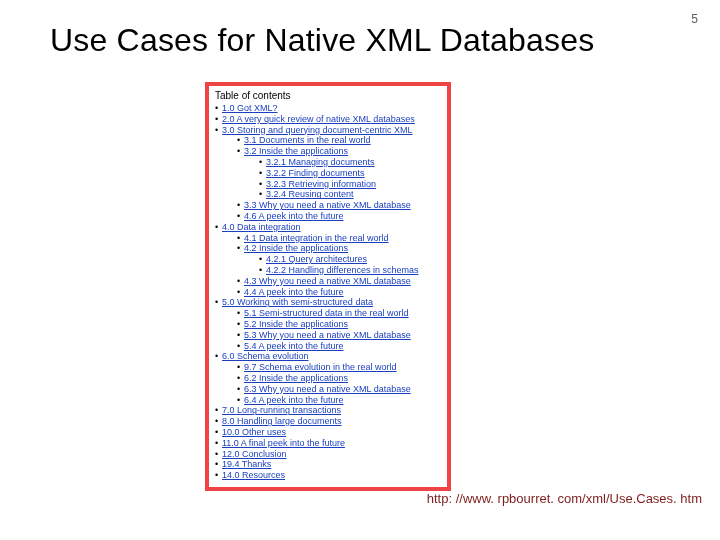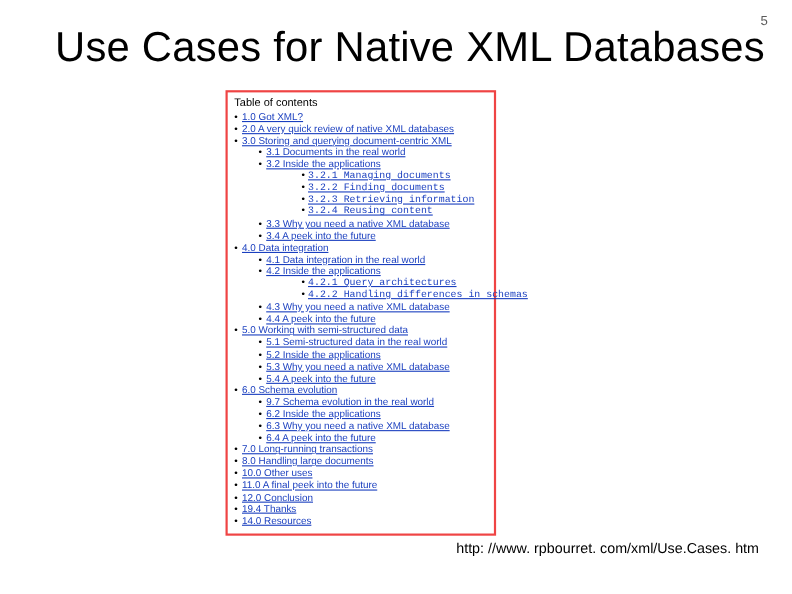--- a/index.html
+++ b/index.html
@@ -21,61 +21,61 @@
     position: absolute;
     top: 12px;
     right: 22px;
     font-size: 12px;
     color: #5a5a5a;
   }
   .title {
     position: absolute;
     top: 22px;
     left: 50px;
-    font-size: 38px;
+    font-size: 32px;
     font-weight: 400;
     letter-spacing: 0.2px;
   }
   .toc-box {
     position: absolute;
     top: 82px;
     left: 205px;
     width: 246px;
-    border: 2px solid #ef4444;
+    border: 4px solid #ef4444;
     padding: 4px 6px 6px 6px;
     box-sizing: border-box;
     line-height: 1.2;
   }
   .toc-heading {
     font-size: 10px;
     font-weight: 400;
     margin-bottom: 1px;
   }
   .lvl0 { margin-left: 0px; }
   .lvl1 { margin-left: 22px; }
-  .lvl2 { margin-left: 60px; font-family: Liberation Mono, monospace; }
+  .lvl2 { margin-left: 44px; }
   .toc-item {
     font-size: 9px;
     white-space: nowrap;
   }
   .toc-item .bullet {
     display: inline-block;
     width: 7px;
     font-size: 9px;
   }
   .toc-item a {
     color: #1a3fbf;
     text-decoration: underline;
   }
   .source-url {
     position: absolute;
     bottom: 34px;
-    right: 30px;
+    right: 18px;
     font-size: 13px;
-    color: #000000;
+    color: #7f1d1d;
     white-space: nowrap;
   }
 </style>
 </head>
 <body>
 <div class="page">
 
   <div class="page-number">5</div>
 
   <div class="title">Use Cases for Native XML Databases</div>
@@ -86,21 +86,21 @@
         <div class="toc-item lvl0"><span class="bullet">• </span><a href="#">1.0 Got XML?</a></div>
         <div class="toc-item lvl0"><span class="bullet">• </span><a href="#">2.0 A very quick review of native XML databases</a></div>
         <div class="toc-item lvl0"><span class="bullet">• </span><a href="#">3.0 Storing and querying document-centric XML</a></div>
         <div class="toc-item lvl1"><span class="bullet">• </span><a href="#">3.1 Documents in the real world</a></div>
         <div class="toc-item lvl1"><span class="bullet">• </span><a href="#">3.2 Inside the applications</a></div>
         <div class="toc-item lvl2"><span class="bullet">• </span><a href="#">3.2.1 Managing documents</a></div>
         <div class="toc-item lvl2"><span class="bullet">• </span><a href="#">3.2.2 Finding documents</a></div>
         <div class="toc-item lvl2"><span class="bullet">• </span><a href="#">3.2.3 Retrieving information</a></div>
         <div class="toc-item lvl2"><span class="bullet">• </span><a href="#">3.2.4 Reusing content</a></div>
         <div class="toc-item lvl1"><span class="bullet">• </span><a href="#">3.3 Why you need a native XML database</a></div>
-        <div class="toc-item lvl1"><span class="bullet">• </span><a href="#">3.4 A peek into the future</a></div>
+        <div class="toc-item lvl1"><span class="bullet">• </span><a href="#">4.6 A peek into the future</a></div>
         <div class="toc-item lvl0"><span class="bullet">• </span><a href="#">4.0 Data integration</a></div>
         <div class="toc-item lvl1"><span class="bullet">• </span><a href="#">4.1 Data integration in the real world</a></div>
         <div class="toc-item lvl1"><span class="bullet">• </span><a href="#">4.2 Inside the applications</a></div>
         <div class="toc-item lvl2"><span class="bullet">• </span><a href="#">4.2.1 Query architectures</a></div>
         <div class="toc-item lvl2"><span class="bullet">• </span><a href="#">4.2.2 Handling differences in schemas</a></div>
         <div class="toc-item lvl1"><span class="bullet">• </span><a href="#">4.3 Why you need a native XML database</a></div>
         <div class="toc-item lvl1"><span class="bullet">• </span><a href="#">4.4 A peek into the future</a></div>
         <div class="toc-item lvl0"><span class="bullet">• </span><a href="#">5.0 Working with semi-structured data</a></div>
         <div class="toc-item lvl1"><span class="bullet">• </span><a href="#">5.1 Semi-structured data in the real world</a></div>
         <div class="toc-item lvl1"><span class="bullet">• </span><a href="#">5.2 Inside the applications</a></div>

